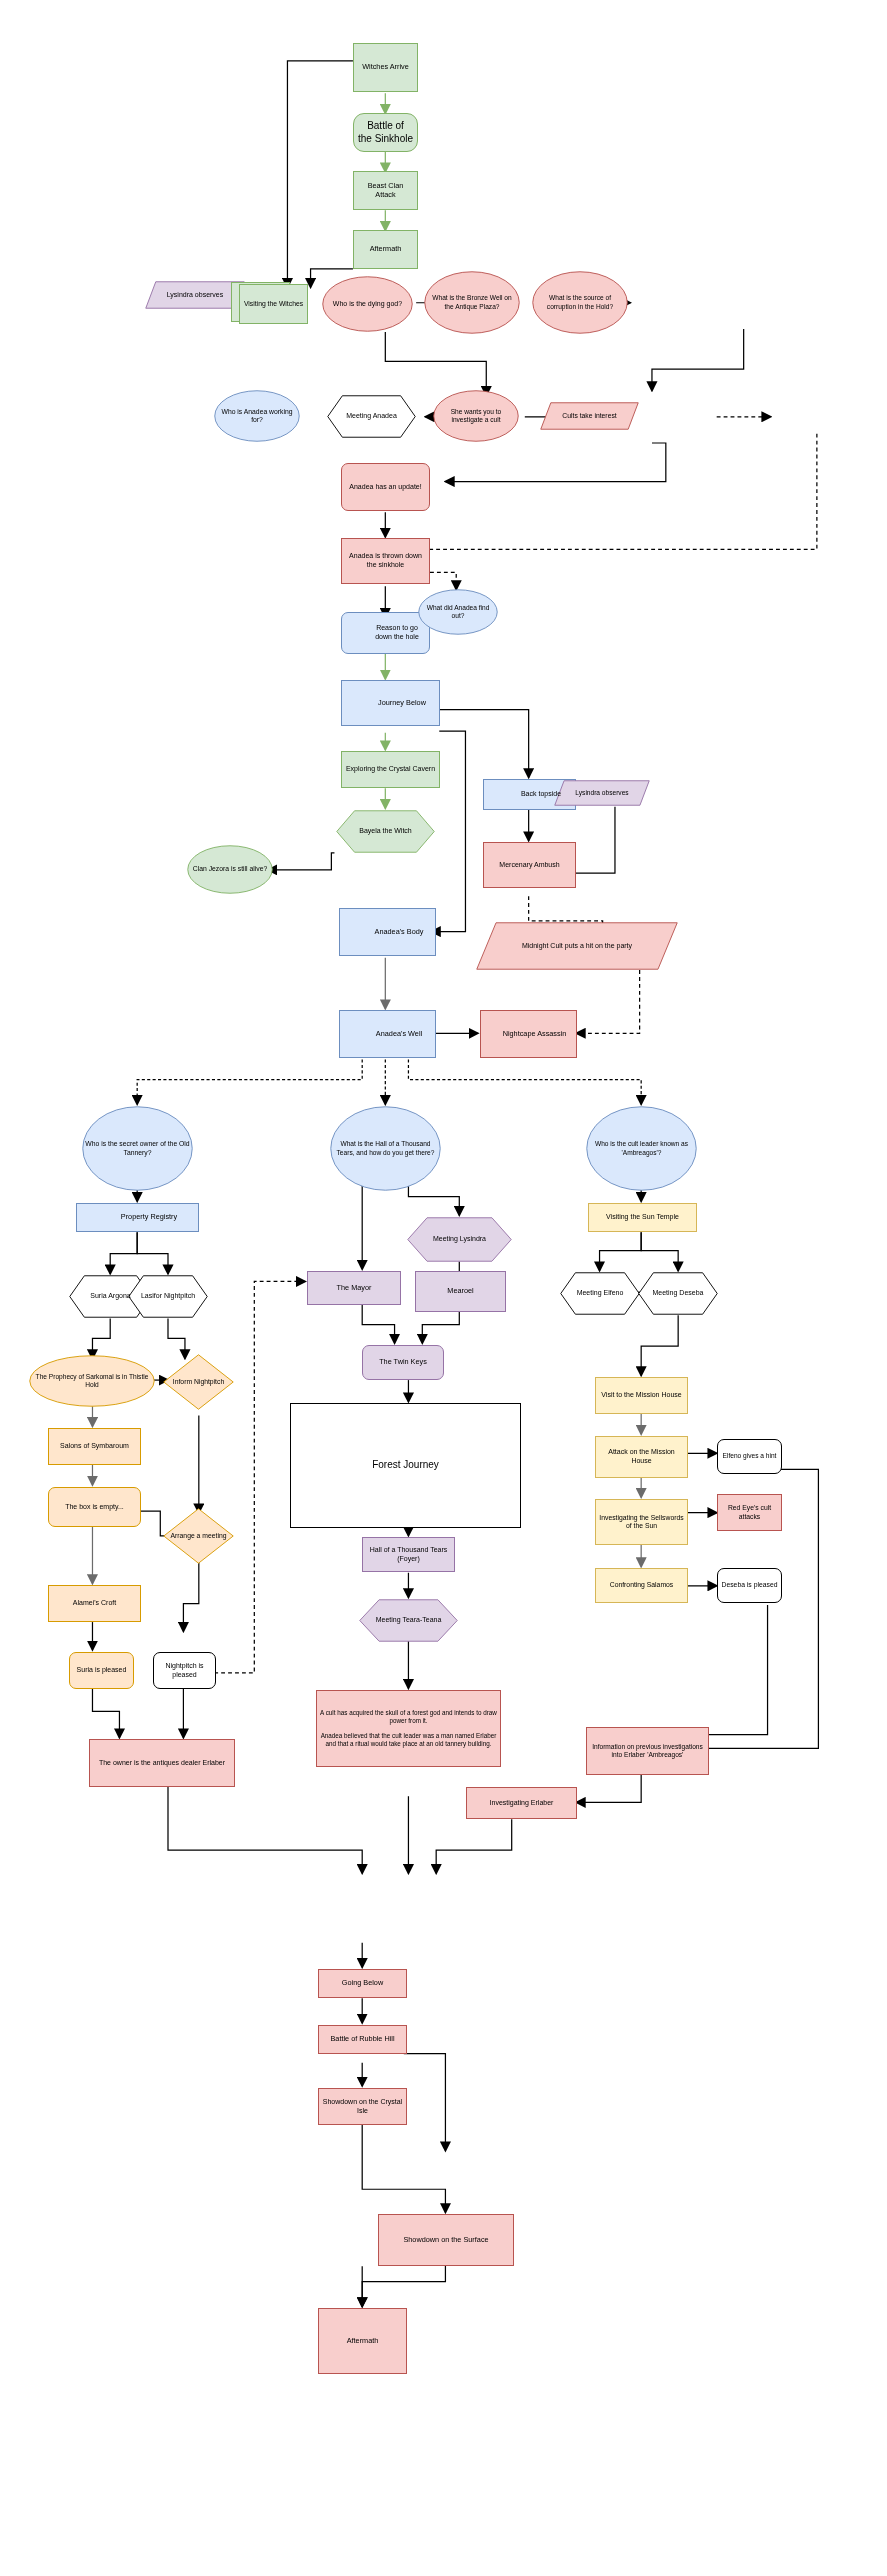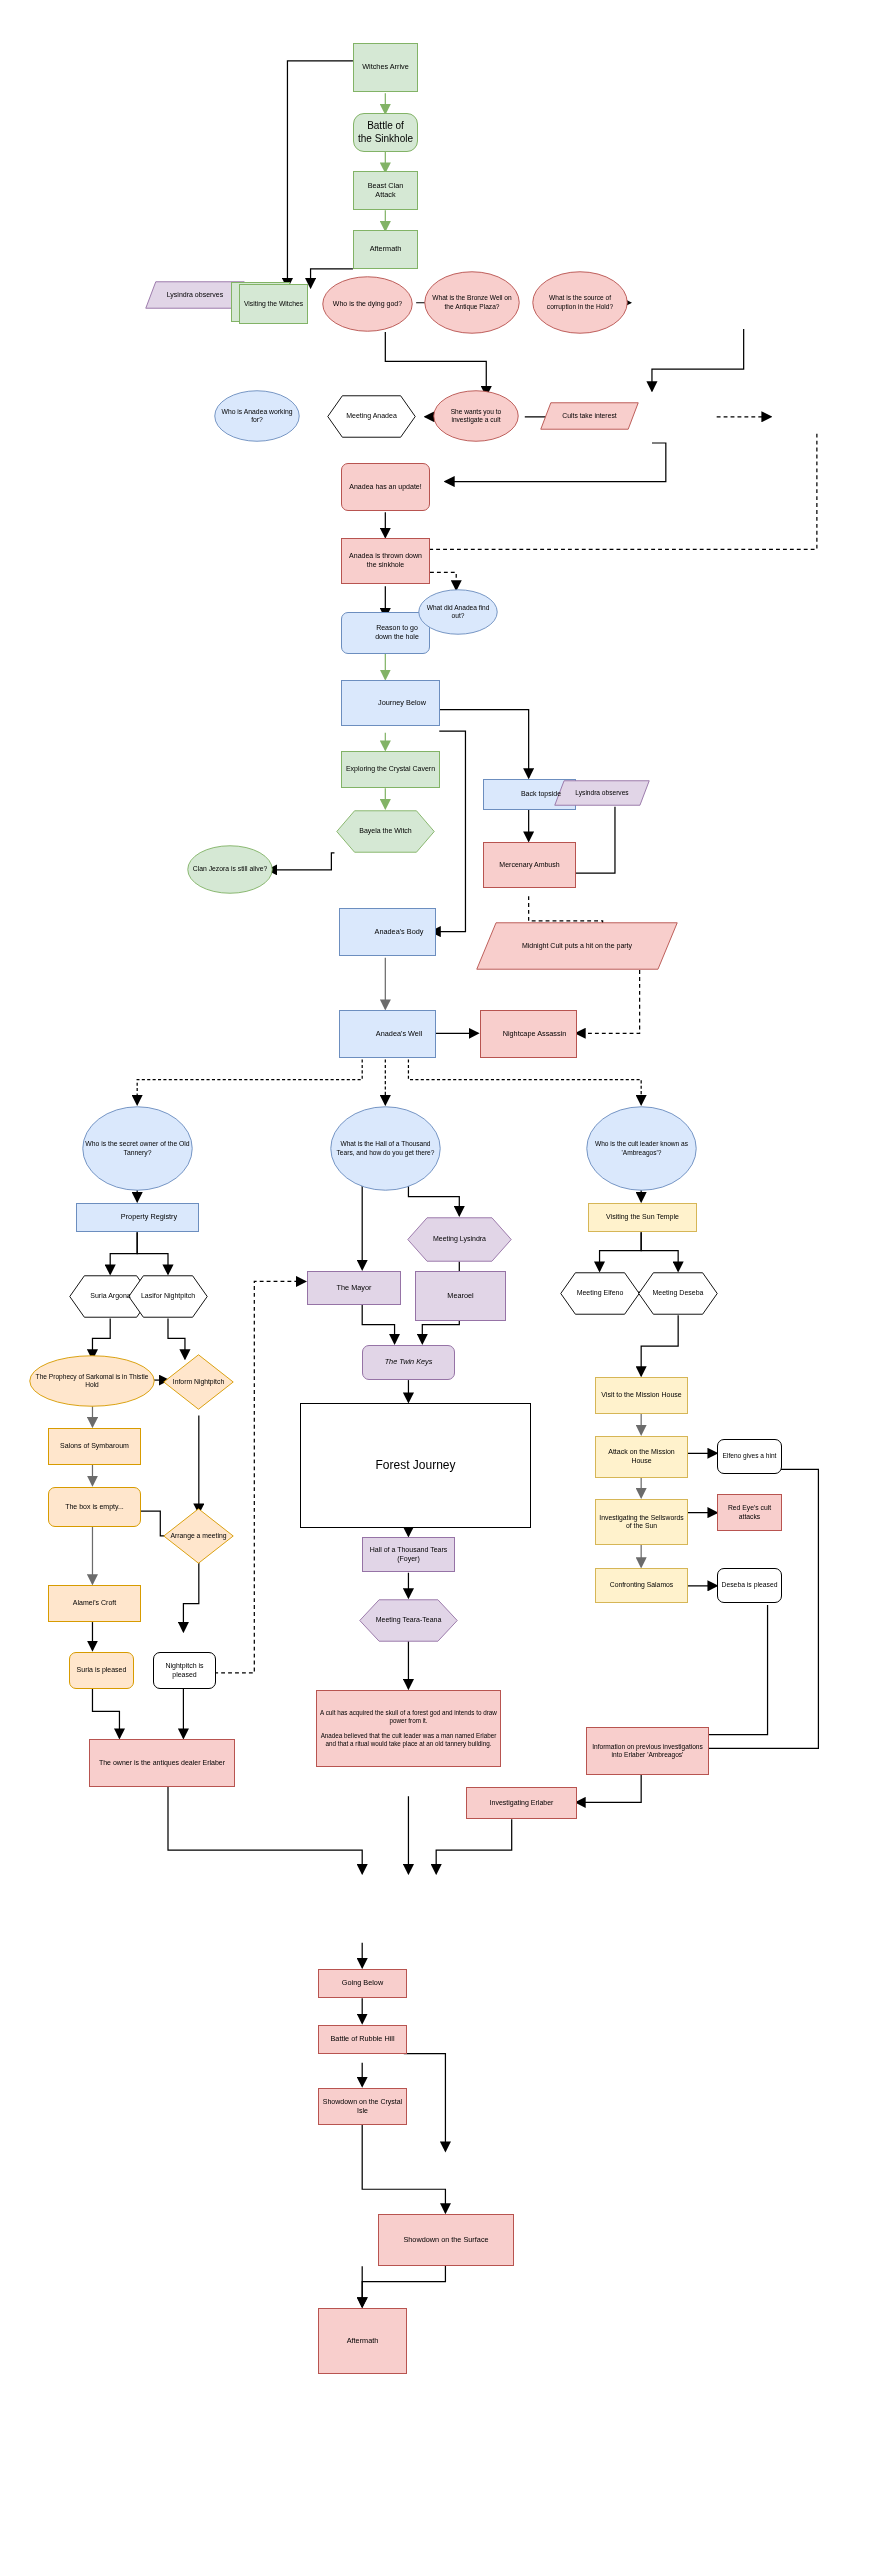--- a/index.html
+++ b/index.html
@@ -404,29 +404,29 @@
   <svg class="shapesvg" viewBox="0 0 136 58" preserveAspectRatio="none">
         <polygon points="26,1 110,1 135,29 110,57 26,57 1,29" fill="#e1d5e7" stroke="#9673a6" stroke-width="1.2"></polygon>
       </svg>
   <span class="lbl">Meeting Lysindra</span>
 </div>
 
 <div class="node rect purple" style="left:307px;top:1271px;width:94px;height:34px;font-size:7.3px;">
   <span class="lbl">The Mayor</span>
 </div>
 
-<div class="node rect purple" style="left:415px;top:1271px;width:91px;height:50px;font-size:7.3px;align-items:center;">
+<div class="node rect purple" style="left:415px;top:1271px;width:91px;height:41px;font-size:7.3px;align-items:center;">
   <span class="lbl">Mearoel</span>
 </div>
 
-<div class="node round purple" style="left:362px;top:1345px;width:93px;height:35px;font-size:7.3px;font-style:italic;">
+<div class="node round purple" style="left:362px;top:1345px;width:82px;height:35px;font-size:7.3px;">
   <span class="lbl">The Twin Keys</span>
 </div>
 
-<div class="node rect plain" style="left:300px;top:1403px;width:231px;height:125px;font-size:12px;">
+<div class="node rect plain" style="left:290px;top:1403px;width:231px;height:125px;font-size:10px;">
   <span class="lbl">Forest Journey</span>
 </div>
 
 <div class="node rect purple" style="left:362px;top:1537px;width:93px;height:35px;font-size:7px;">
   <span class="lbl">Hall of a Thousand Tears (Foyer)</span>
 </div>
 
 <div class="node hexwrap" style="left:359px;top:1599px;width:99px;height:43px;font-size:7px;">
   <svg class="shapesvg" viewBox="0 0 128 56" preserveAspectRatio="none">
         <polygon points="26,1 102,1 127,28 102,55 26,55 1,28" fill="#e1d5e7" stroke="#9673a6" stroke-width="1.2"></polygon>

